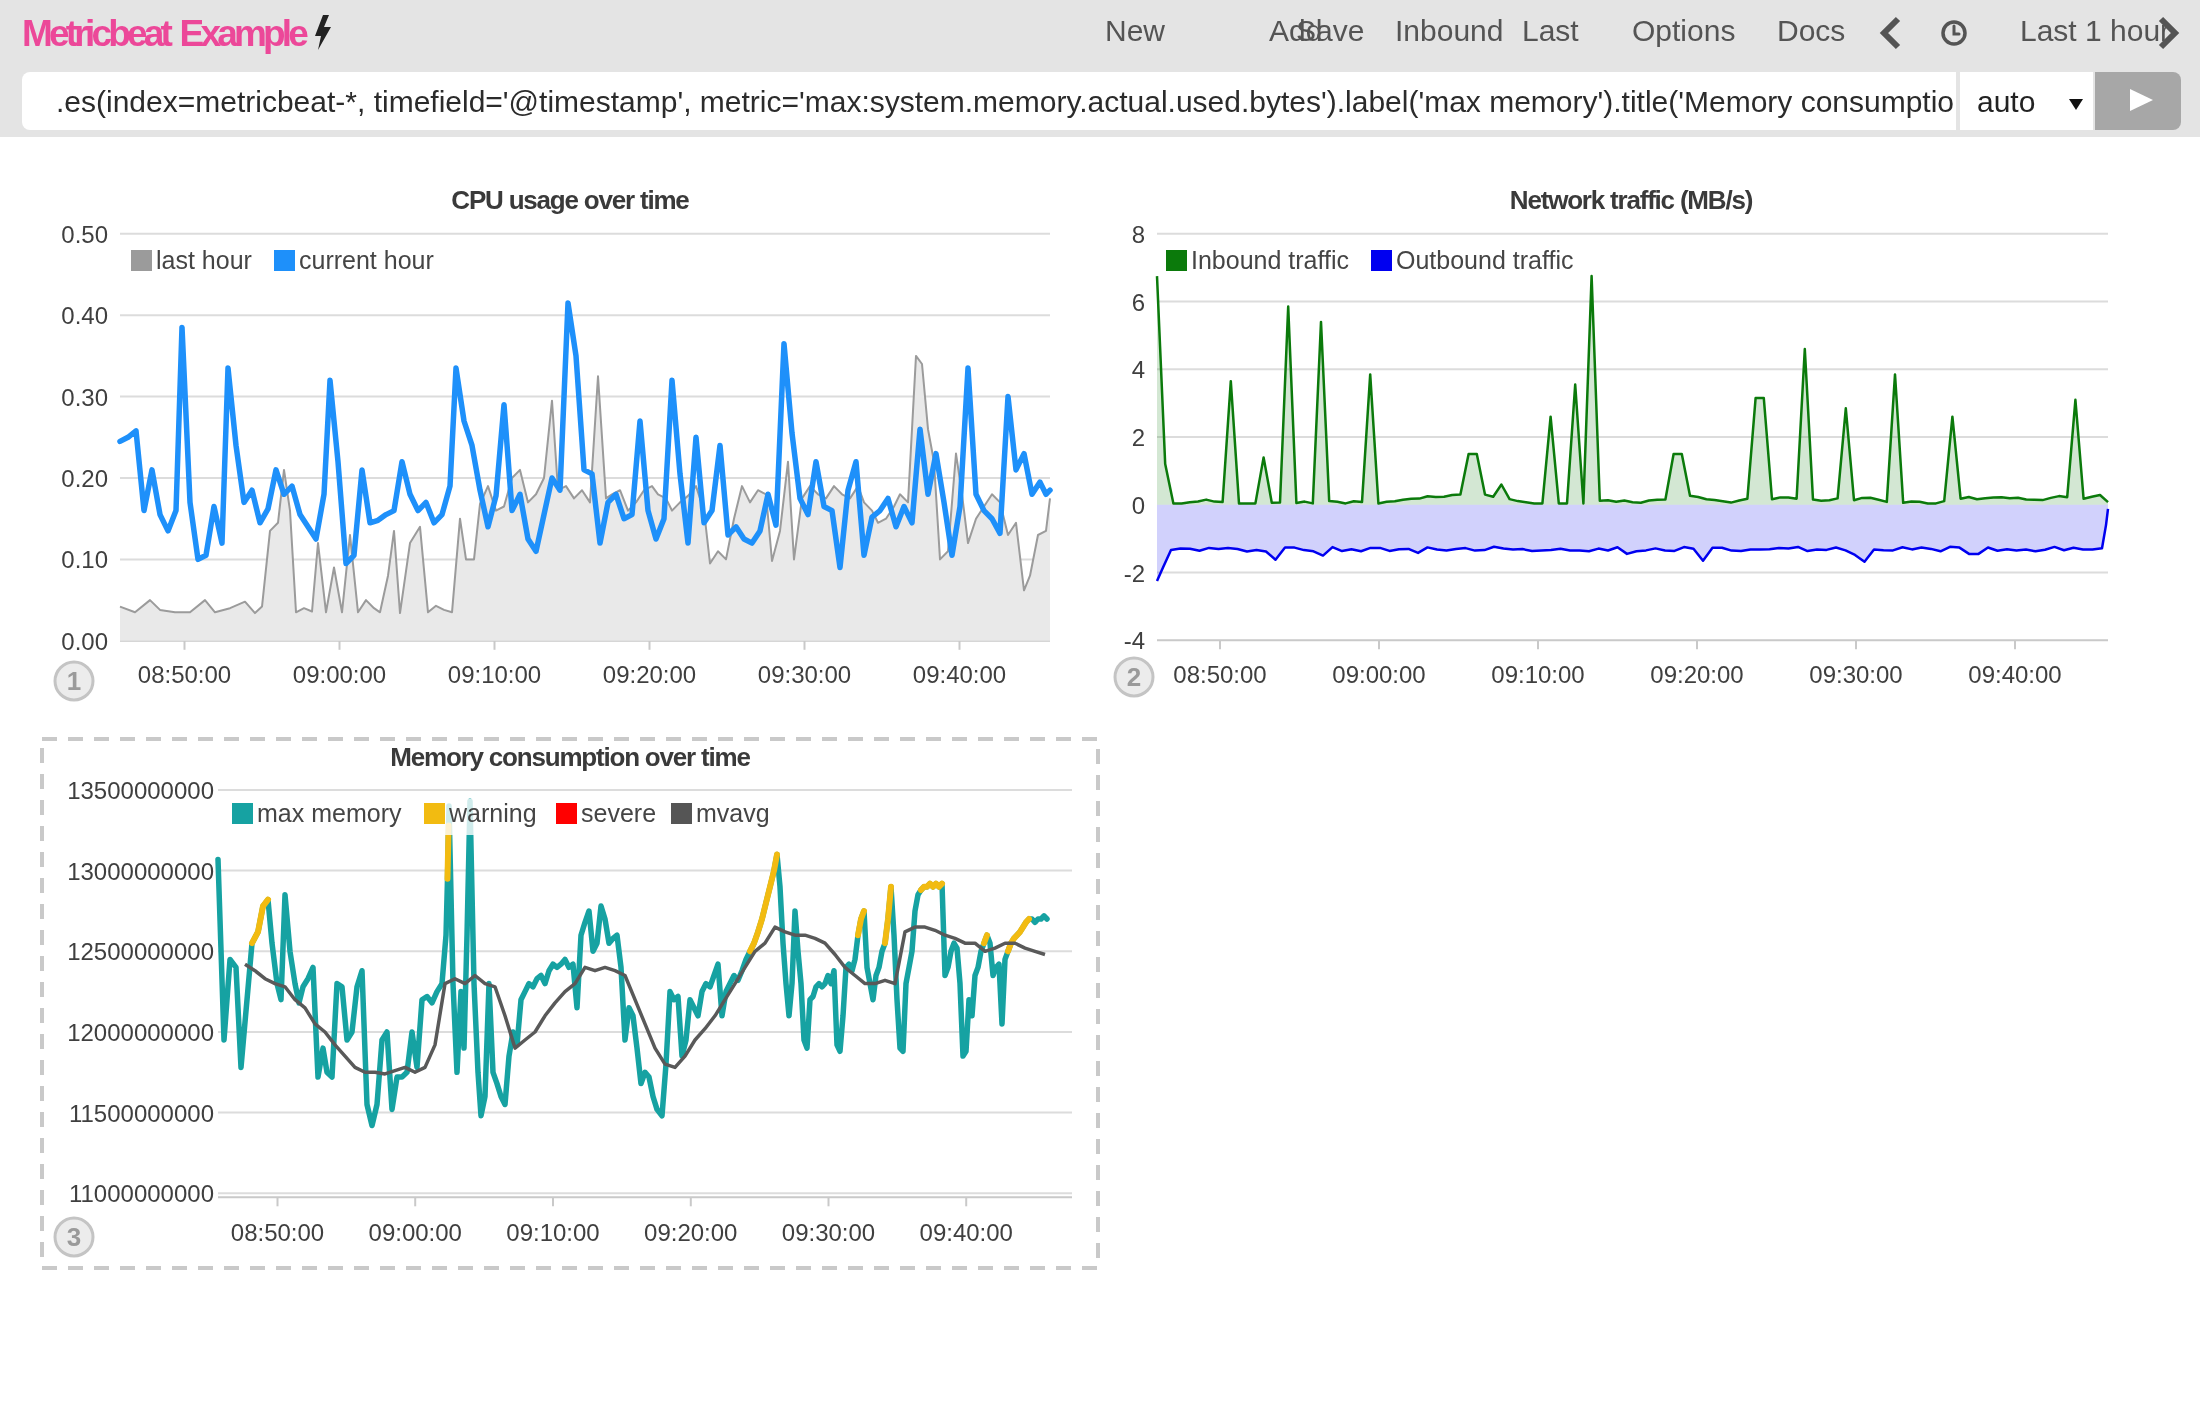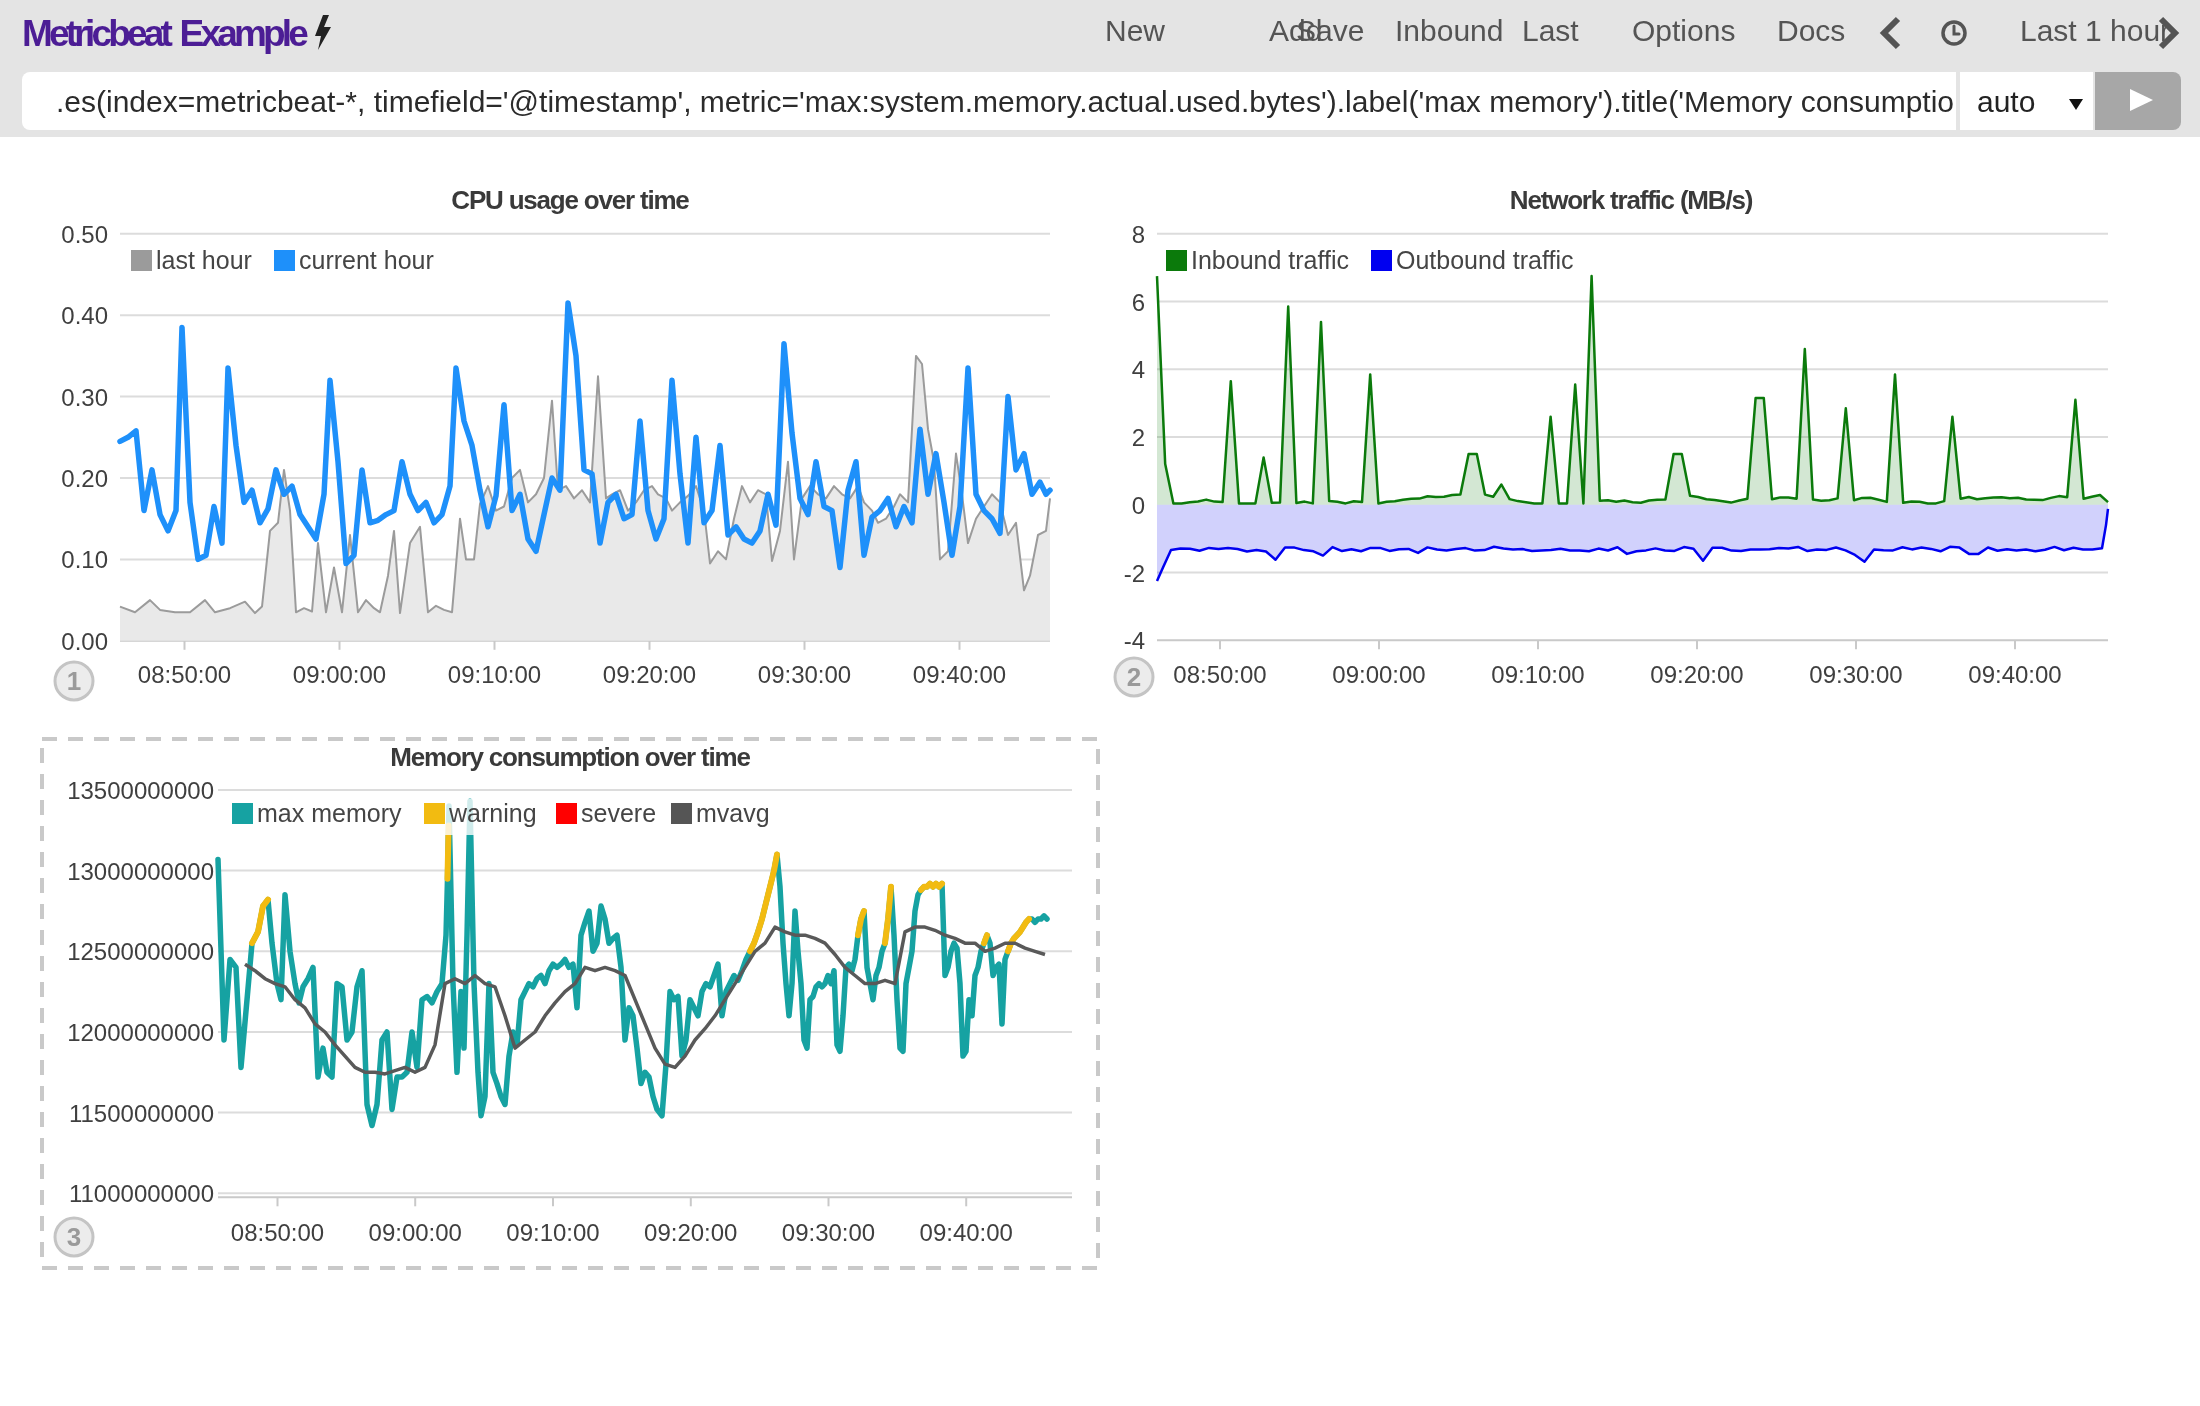--- a/index.html
+++ b/index.html
@@ -1,17 +1,17 @@
 <!DOCTYPE html>
 <html><head><meta charset="utf-8">
 <style>
 * { margin:0; padding:0; box-sizing:border-box; }
 html,body { width:2200px; height:1406px; background:#fff; font-family:"Liberation Sans", sans-serif; overflow:hidden; }
 .hdr { position:absolute; left:0; top:0; width:2200px; height:137px; background:#e4e4e4; }
-.title { position:absolute; left:22px; top:13px; font-size:37px; font-weight:bold; color:#4c1d95; letter-spacing:-3.8px; word-spacing:4px; }
+.title { position:absolute; left:22px; top:13px; font-size:37px; font-weight:bold; color:#ec4899; letter-spacing:-3.8px; word-spacing:4px; }
 .nav { position:absolute; top:14px; font-size:30px; color:#545454; }
 .qwrap { position:absolute; left:22px; top:72px; width:1934px; height:58px; background:#fff; border-radius:8px 0 0 8px; overflow:hidden; }
 .qtext { position:absolute; left:34px; top:13px; font-size:30px; color:#2b2b2b; white-space:nowrap; }
 .auto { position:absolute; left:1960px; top:72px; width:133px; height:58px; background:#fff;padding-left:37px; }
 .autot { position:absolute; left:17px; top:13px; font-size:30px; color:#222; }
 .playbtn { position:absolute; left:2095px; top:72px; width:86px; height:58px; background:#a7a7a7; border-radius:0 8px 8px 0; }
 svg { position:absolute; left:0; top:0; }
 </style></head>
 <body>
 <div class="hdr"></div>

